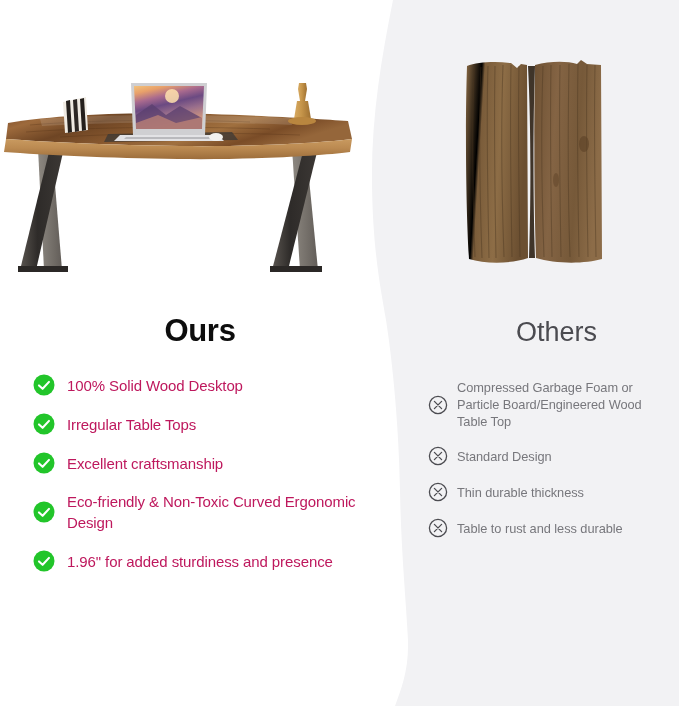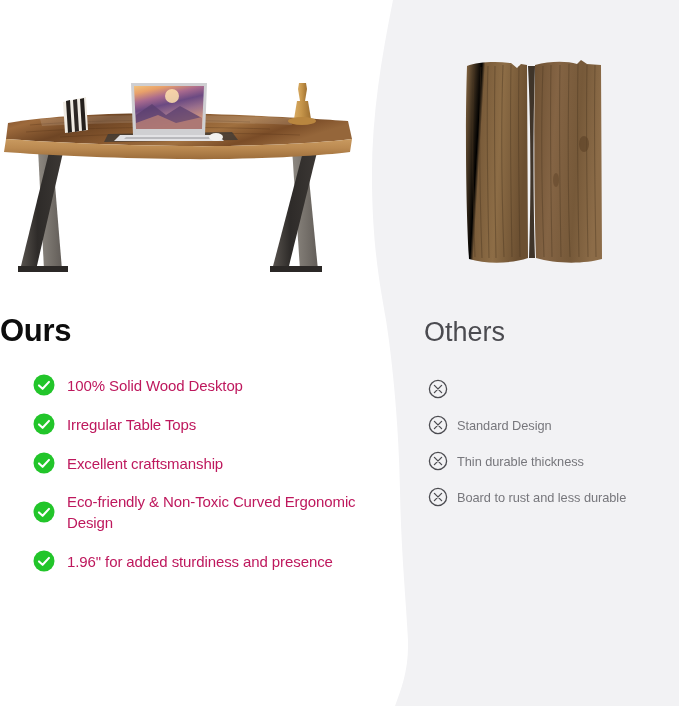--- a/index.html
+++ b/index.html
@@ -25,21 +25,21 @@
     position: absolute;
     inset: 0;
     width: 679px;
     height: 706px;
     pointer-events: none;
   }
 
   
   .heading {
     position: absolute;
-    text-align: left;
+    text-align: center;
     white-space: nowrap;
   }
   .heading-ours {
     left: 0;
     width: 400px;
     top: 313px;
     font-size: 31px;
     font-weight: bold;
     color: #0d0d0d;
     letter-spacing: -0.3px;
@@ -342,20 +342,21 @@
 
   <div class="list-others">
 
     <div class="li">
       <span class="li-icon">
         <svg viewBox="0 0 20 20" width="20" height="20">
           <circle cx="10" cy="10" r="8.6" fill="none" stroke="#4c4c51" stroke-width="1.3"></circle>
           <path d="M 6.4 6.4 L 13.6 13.6 M 13.6 6.4 L 6.4 13.6" stroke="#4c4c51" stroke-width="1.3" stroke-linecap="round"></path>
         </svg>
       </span>
+      <span class="li-text">Compressed Garbage Foam or Particle Board/Engineered Wood Table Top</span>
     </div>
 
 
     <div class="li">
       <span class="li-icon">
         <svg viewBox="0 0 20 20" width="20" height="20">
           <circle cx="10" cy="10" r="8.6" fill="none" stroke="#4c4c51" stroke-width="1.3"></circle>
           <path d="M 6.4 6.4 L 13.6 13.6 M 13.6 6.4 L 6.4 13.6" stroke="#4c4c51" stroke-width="1.3" stroke-linecap="round"></path>
         </svg>
       </span>
@@ -372,18 +373,18 @@
       <span class="li-text">Thin durable thickness</span>
     </div>
 
     <div class="li">
       <span class="li-icon">
         <svg viewBox="0 0 20 20" width="20" height="20">
           <circle cx="10" cy="10" r="8.6" fill="none" stroke="#4c4c51" stroke-width="1.3"></circle>
           <path d="M 6.4 6.4 L 13.6 13.6 M 13.6 6.4 L 6.4 13.6" stroke="#4c4c51" stroke-width="1.3" stroke-linecap="round"></path>
         </svg>
       </span>
-      <span class="li-text">Board to rust and less durable</span>
+      <span class="li-text">Table to rust and less durable</span>
     </div>
 
   </div>
 
 </div>
 
 </body></html>

